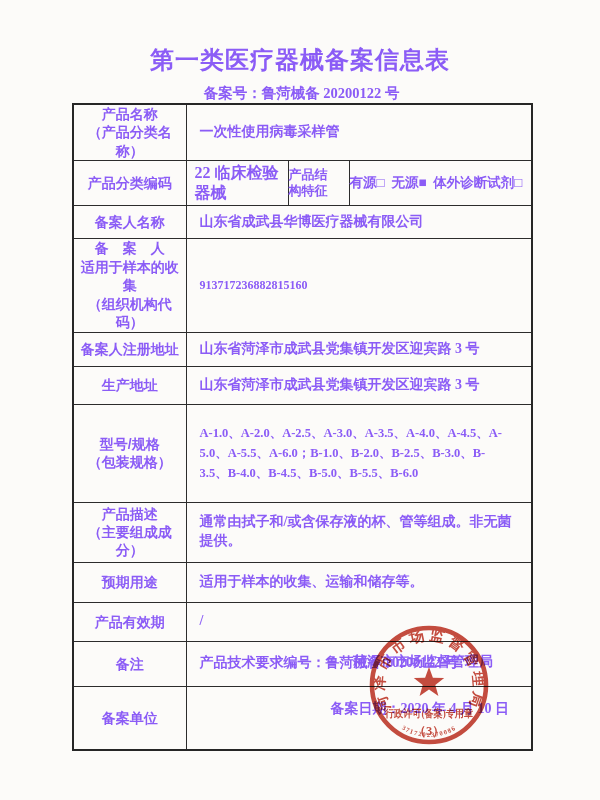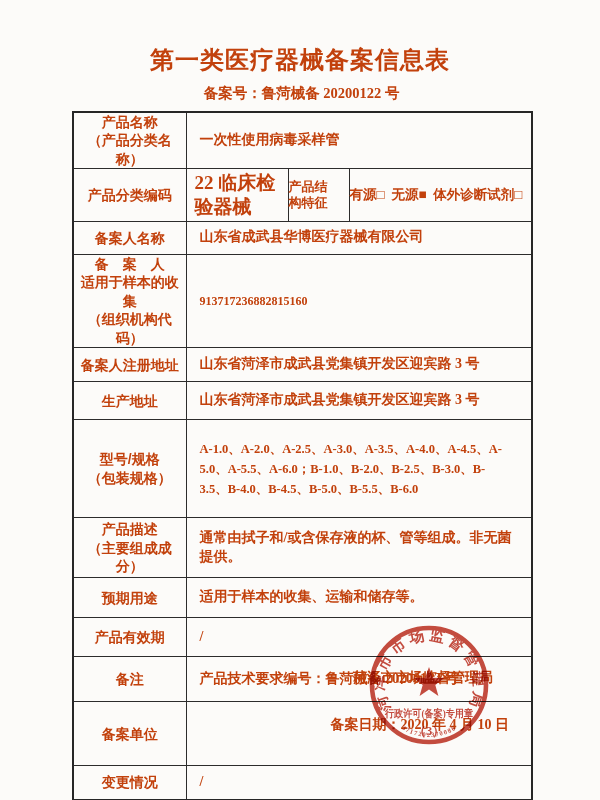--- a/index.html
+++ b/index.html
@@ -1,44 +1,44 @@
 <!DOCTYPE html>
 <html><head>
 <meta charset="utf-8">
 <style>
   html,body{margin:0;padding:0;background:#ffffff;}
   .page{
     position:relative;width:600px;height:800px;background:#fcfbf9;
-    font-family:"Liberation Sans","DejaVu Sans",sans-serif;color:#c2410c;
+    font-family:"Liberation Sans","DejaVu Sans",sans-serif;color:#8b5cf6;
     overflow:hidden;
   }
   .doc-title{
     position:absolute;top:44px;left:0;width:600px;text-align:center;
     font-size:24px;font-weight:bold;letter-spacing:1px;margin:0;
   }
   .filing-no{
     position:absolute;top:84px;left:72px;width:459px;text-align:center;
     font-size:14.5px;font-weight:bold;
     font-family:"Liberation Serif","DejaVu Serif",serif;
   }
   table.form{
-    position:absolute;left:72px;top:111px;width:459px;
+    position:absolute;left:72px;top:103px;width:459px;
     border-collapse:collapse;table-layout:fixed;
     border:2px solid #262626;
   }
   .form th,.form td{
     border:1.5px solid #2c2c2c;vertical-align:middle;padding:0;
     font-weight:bold;
   }
   .form th{font-size:14px;text-align:center;line-height:1.32;}
   .form td.val{
     font-family:"Liberation Serif","DejaVu Serif",serif;
     font-size:14px;text-align:left;padding:3px 8px 3px 13px;line-height:1.35;
   }
-  .form td.code-cell{font-size:19px;padding:2px 4px 2px 8px;line-height:1.25;
+  .form td.code-cell{font-size:16px;padding:2px 4px 2px 8px;line-height:1.25;
     font-family:"Liberation Serif","DejaVu Serif",serif;}
   .form td.struct-cell{font-size:13px;line-height:1.25;}
   .form td.chk-cell{white-space:pre;font-size:13.5px;
     font-family:"Liberation Serif","DejaVu Serif",serif;}
   .form td.spec-cell{font-size:12.5px;line-height:1.6;padding-right:23px;}
   .r1{height:44px}.r2{height:37px}.r3{height:33px}.r4{height:63px}
   .r5{height:34px}.r6{height:38px}.r7{height:98px}.r8{height:60px}
   .r9{height:40px}.r10{height:39px}.r11{height:45px}.r12{height:64px}
   .r13{height:34px}
   td.unit-cell{position:relative;}
@@ -150,24 +150,20 @@
     <tr class="r12">
       <th>备案单位</th>
       <td class="val unit-cell" colspan="3">
         <div class="unit-text">
           <div class="l1">菏泽市市场监督管理局</div>
           <div>备案日期：2020 年 4 月 10 日</div>
         </div>
       </td>
     </tr>
 
-    <tr class="r13">
-      <th>变更情况</th>
-      <td class="val" colspan="3">/</td>
-    </tr>
   </tbody>
     </table>
 
   <div class="stamp">
     <svg width="122" height="122" viewBox="0 0 122 122">
       <defs>
         <path id="ringArc" d="M 22,83.5 A 45,45 0 1 1 100,83.5" fill="none"></path>
         <path id="codeArc" d="M 21.2,94.4 A 52,52 0 0 0 100.8,94.4" fill="none"></path>
       </defs>
       <circle cx="61" cy="61" r="57" fill="none" stroke="#c0392b" stroke-width="4.6"></circle>

